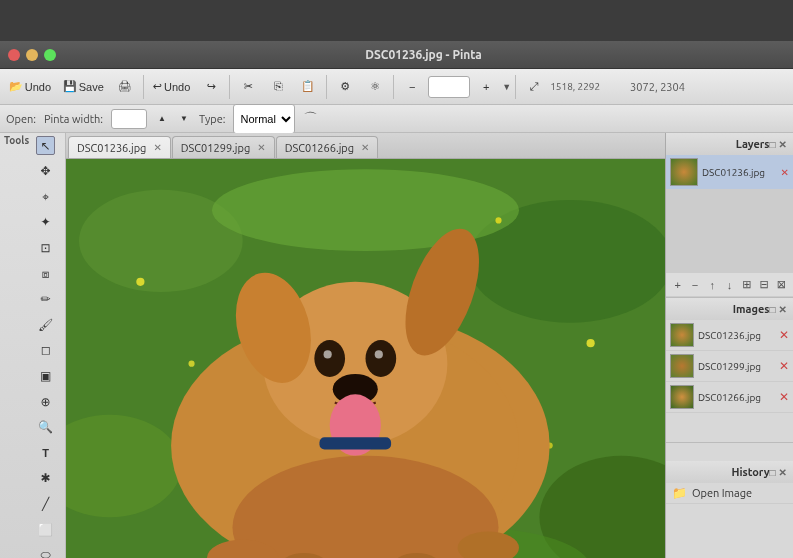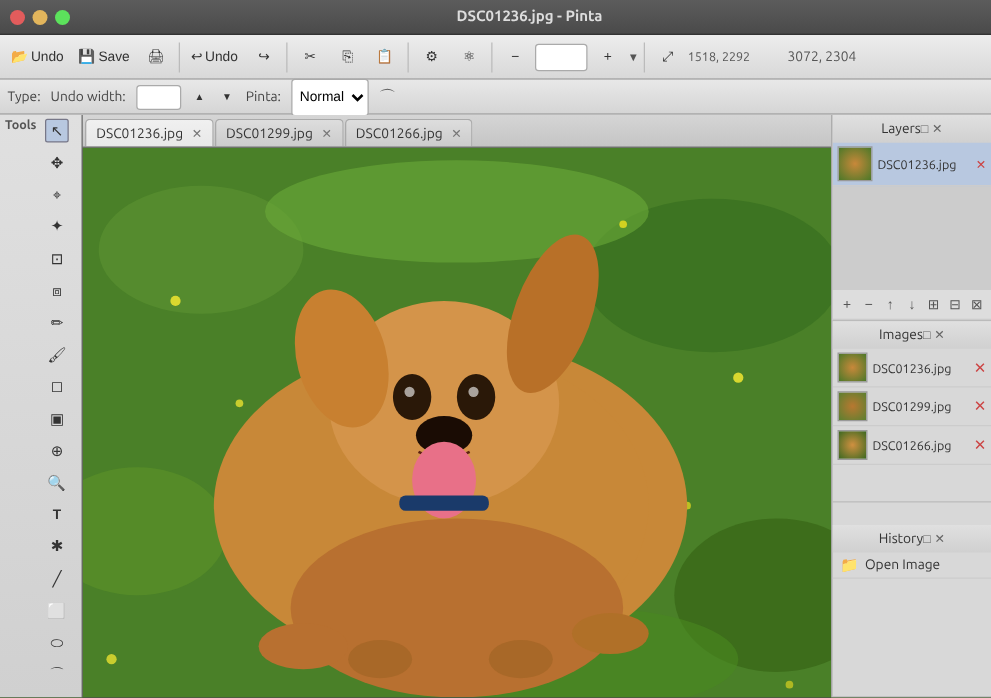--- a/index.html
+++ b/index.html
@@ -7,20 +7,21 @@
 
     
     #titlebar {
       height: 28px;
       background: linear-gradient(to bottom, #5c5c5c, #4a4a4a);
       display: flex;
       align-items: center;
       padding: 0 8px;
       gap: 6px;
       border-bottom: 1px solid #333;
+      margin-top: 41px;
     }
     .window-btn {
       width: 12px; height: 12px; border-radius: 50%; border: none; cursor: pointer;
     }
     .btn-close { background: #e25c5c; }
     .btn-min { background: #e2b55c; }
     .btn-max { background: #5ce25c; }
     #titlebar-text {
       flex: 1; text-align: center; color: #ddd; font-size: 12px; font-weight: bold;
     }
@@ -169,24 +170,24 @@
       overflow: hidden;
     }
     .panel-section {
       border-bottom: 1px solid #bbb;
     }
     .panel-header {
       height: 22px;
       background: linear-gradient(to bottom, #e0e0e0, #d0d0d0);
       display: flex;
       align-items: center;
-      justify-content: center;
+      justify-content: flex-end;
       padding: 0 6px;
       font-size: 11px;
-      font-weight: normal;
+      font-weight: bold;
       color: #333;
     }
     .panel-header-icons { display: flex; gap: 3px; font-size: 10px; color: #666; cursor: pointer; }
 
     
     #layers-section {
       height: 165px;
       display: flex;
       flex-direction: column;
     }
@@ -312,26 +313,26 @@
   <span class="zoom-arrow">▼</span>
   <div class="toolbar-sep"></div>
   <button class="toolbar-btn">
     <span>⤢</span>
   </button>
   <span style="font-size:10px; color:#555;">1518, 2292</span>
   <span style="font-size:11px; color:#555;margin-left:28px;">3072, 2304</span>
 </div>
 
 <div id="optionsbar">
-  <span class="opt-label">Type:</span>
-  <span class="opt-label">Undo width:</span>
+  <span class="opt-label">Open:</span>
+  <span class="opt-label">Pinta width:</span>
   <input class="opt-input" type="text" style="">
   <button class="toolbar-btn" style="width:14px;min-width:14px;height:14px;font-size:8px;">▲</button>
   <button class="toolbar-btn" style="width:14px;min-width:14px;height:14px;font-size:8px;">▼</button>
-  <span class="opt-label">Pinta:</span>
+  <span class="opt-label">Type:</span>
   <select class="opt-select">
     <option>Normal</option>
   </select>
   <span style="font-size:14px;color:#555;">⌒</span>
 </div>
 
 <div id="main">
 
   <div id="toolbox">
     <span class="tools-label">Tools</span>

